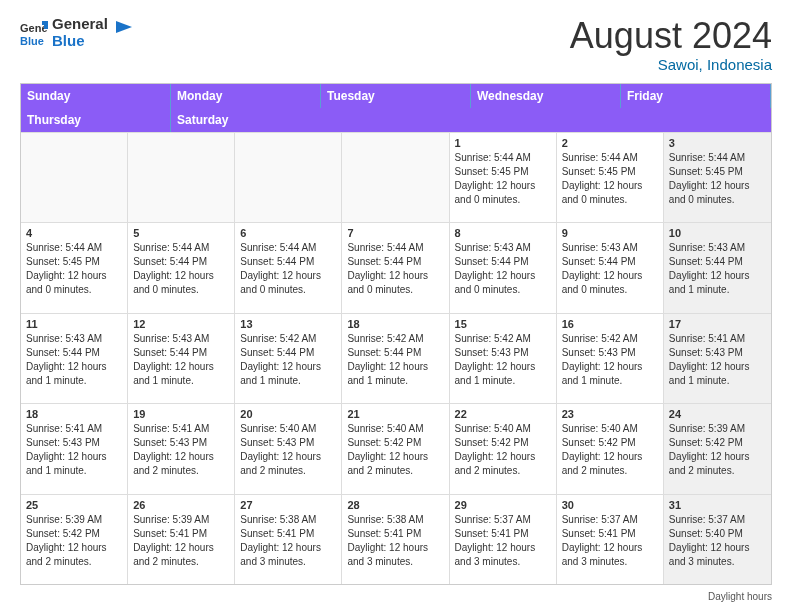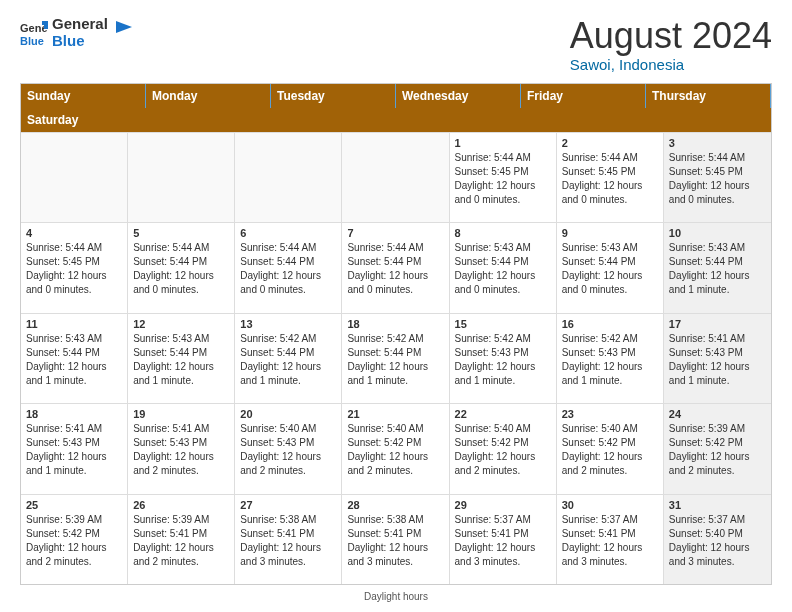--- a/index.html
+++ b/index.html
@@ -26,42 +26,43 @@
     .logo {
       display: flex;
       align-items: center;
       gap: 4px;
     }
     .logo-icon {
       width: 28px;
       height: 28px;
     }
     .title-block {
+      text-align: right;
       margin-left: 46px;
     }
     .month-title {
       font-size: 36px;
       font-weight: normal;
       color: #333;
       line-height: 1.1;
     }
     .location {
       font-size: 15px;
       color: #0369a1;
     }
     .calendar {
       flex: 1;
       display: flex;
       flex-direction: column;
       border: 1px solid #ccc;
     }
     .cal-header {
       display: grid;
-      grid-template-columns: repeat(6, 1fr);
-      background: #a16207;
+      grid-template-columns: repeat(5, 1fr);
+      background: #8b5cf6;
     }
     .cal-header-cell {
       color: #fff;
       font-size: 12px;
       font-weight: bold;
       padding: 5px 6px;
       text-align: left;
       border-right: 1px solid #5a9fd4;
     }
     .cal-header-cell:last-child { border-right: none; }
@@ -95,21 +96,21 @@
     }
     .cell-text {
       font-size: 10px;
       line-height: 1.4;
       color: #333;
     }
     .footer {
       margin-top: 6px;
       font-size: 10px;
       color: #555;
-      text-align: center;
+      text-align: right;
     }
   </style>
 </head>
 <body>
 
 <div class="page">
   <div class="header">
     <div class="logo">
       <svg class="logo-icon" viewBox="0 0 28 28">
         <rect x="0" y="0" width="28" height="28" fill="none"></rect>

